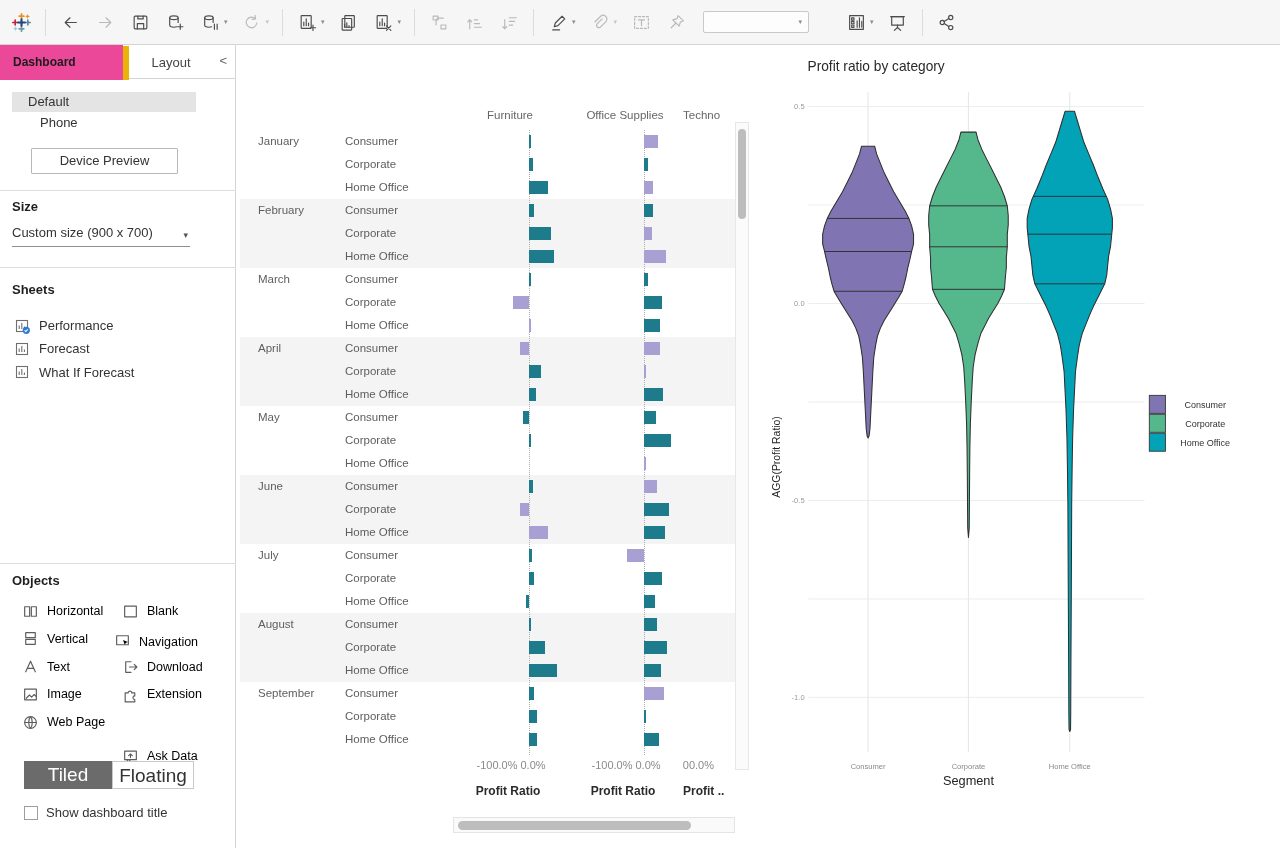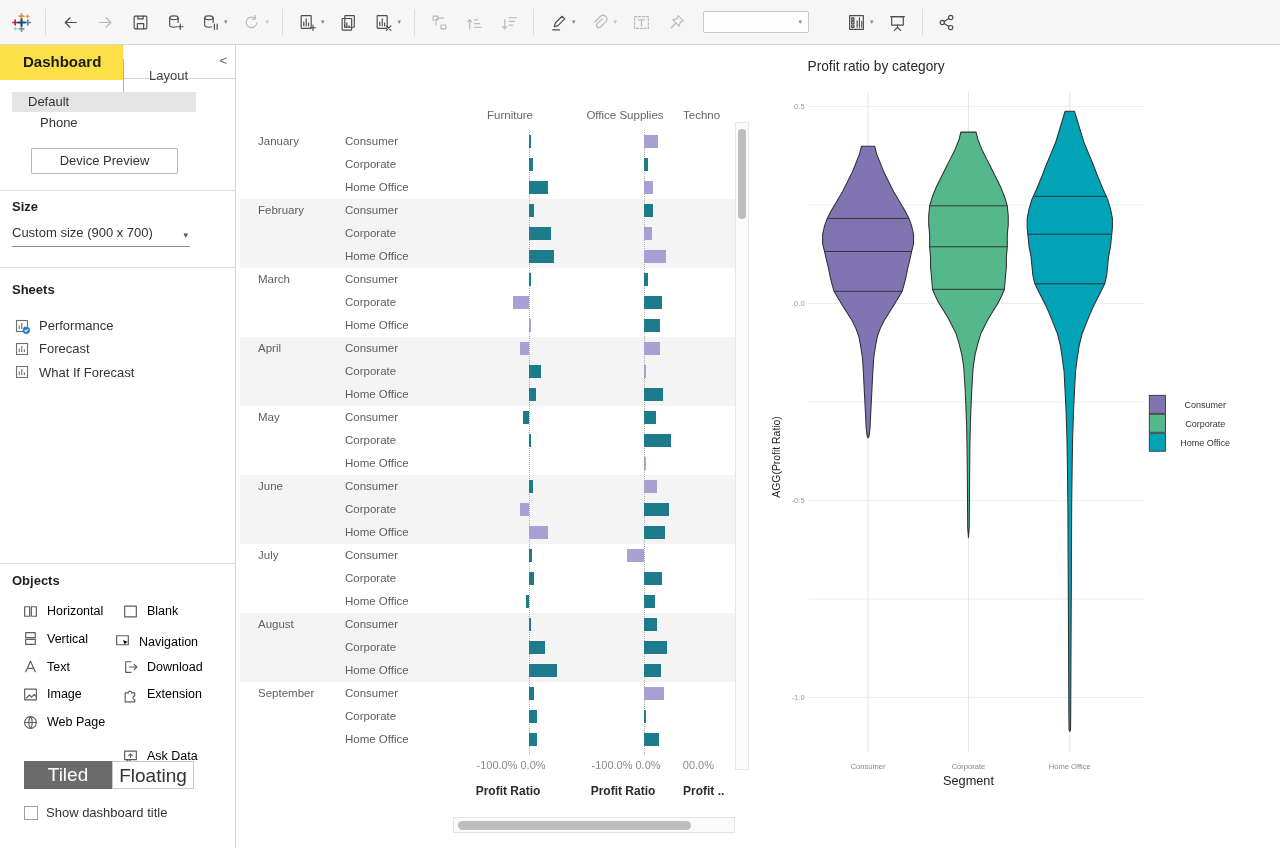--- a/index.html
+++ b/index.html
@@ -24,25 +24,25 @@
 
   
   .app { display:flex; height:803px; }
   .sidebar { width:236px; height:803px; border-right:1px solid #d4d4d4;
              position:relative; background:#fff; flex:none; }
   .main { position:relative; width:1044px; height:803px; background:#fff; }
 
   
   .tabstrip { position:absolute; left:0; top:0; width:100%; height:34px;
               border-bottom:1px solid #d4d4d4; }
-  .tab-dash { position:absolute; left:0; top:0; width:123px; height:35px; background:#fde047;
-              font-size:15px; font-weight:bold; color:#1b1b1b; line-height:34px;
-              padding-left:23px; cursor:pointer; }
-  .tab-layout { position:absolute; left:123px; top:14px; width:90px; height:34px;
-                border-left:1px solid #eab308; font-size:13px; color:#444;
+  .tab-dash { position:absolute; left:0; top:0; width:123px; height:35px; background:#ec4899;
+              font-size:12px; font-weight:bold; color:#1b1b1b; line-height:34px;
+              padding-left:13px; cursor:pointer; }
+  .tab-layout { position:absolute; left:123px; top:1px; width:90px; height:34px;
+                border-left:6px solid #eab308; font-size:13px; color:#444;
                 line-height:34px; text-align:center; cursor:pointer; }
   .collapse { position:absolute; right:8px; top:8px; font-size:13px; color:#666; cursor:pointer; }
   .dev-row { position:absolute; left:12px; width:184px; height:20px; font-size:13px;
              color:#333; line-height:20px; cursor:pointer; }
   .dev-row.sel { background:#e4e4e4; }
   .btn-preview { position:absolute; left:31px; top:103px; width:147px; height:26px;
                  border:1px solid #b8b8b8; background:#fff; border-radius:1px;
                  font-size:13px; color:#333; text-align:center; line-height:24px; cursor:pointer; }
   .sb-div { position:absolute; left:0; width:236px; height:1px; background:#dddddd; }
   .sb-h { position:absolute; left:12px; font-size:13px; font-weight:bold; color:#1f1f1f; }

